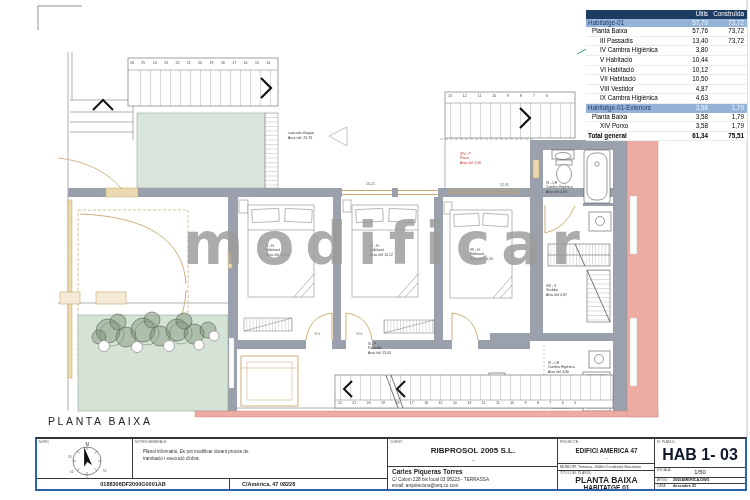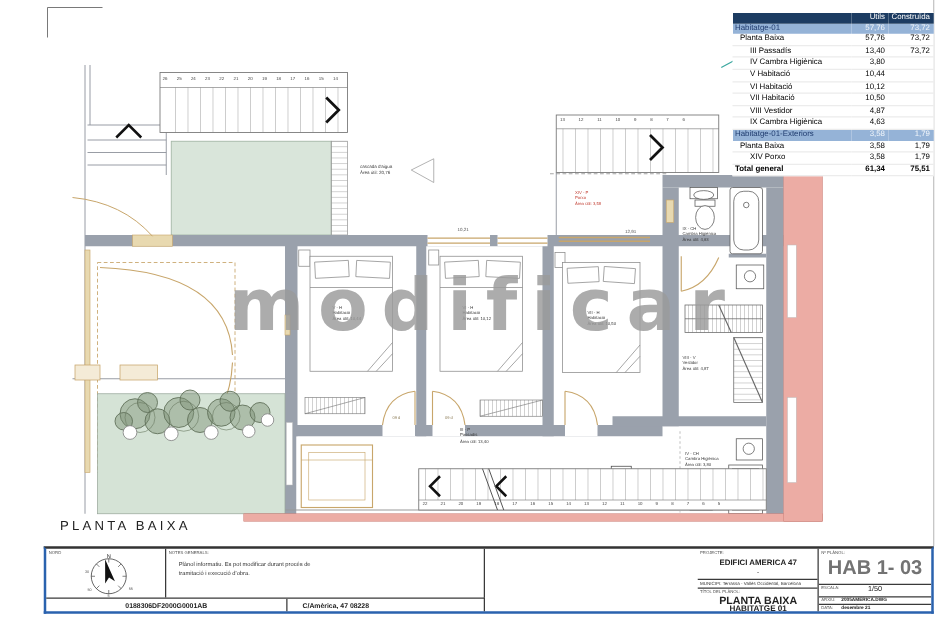--- a/index.html
+++ b/index.html
@@ -386,36 +386,45 @@
     <span class="tb-lbl">NOTES GENERALS:</span>
     <div style="position:absolute;left:10px;top:10px;font-size:4.6px;white-space:pre-line;line-height:1.5;color:#333;">Plànol informatiu. Es pot modificar durant procés de
 tramitació i execució d'obra.</div>
   </div>
 
   <div class="tb-cell" style="left:0;top:39px;width:351px;height:11px;border-top:1px solid #3a3a3a;border-right:1px solid #3a3a3a;">
     <div style="position:absolute;left:0;top:0;width:193px;height:11px;border-right:1px solid #3a3a3a;line-height:11px;" class="ctr b"><span style="font-size:5.5px;">0188306DF2000G0001AB</span></div>
     <div style="position:absolute;left:193px;top:0;width:158px;height:11px;line-height:11px;padding-left:12px;" class="b"><span style="font-size:5.5px;">C/Amèrica, 47 08228</span></div>
   </div>
 
+  <div class="tb-cell brd-r" style="left:351px;top:0;width:170px;height:50px;">
+    <span class="tb-lbl">CLIENT:</span>
+    <div class="ctr b" style="position:absolute;left:0;top:7px;width:170px;font-size:8px;">RIBPROSOL 2005 S.L.</div>
+    <div class="ctr" style="position:absolute;left:0;top:18px;width:170px;font-size:5px;">-</div>
+    <div style="position:absolute;left:0;top:27px;width:170px;border-top:1px solid #3a3a3a;"></div>
+    <div class="b" style="position:absolute;left:4px;top:29px;font-size:6.5px;">Carles Piqueras Torres</div>
+    <div style="position:absolute;left:4px;top:38px;font-size:4.7px;color:#333;">C/ Colom 228 bis local 03   08223 - TERRASSA</div>
+    <div style="position:absolute;left:4px;top:44px;font-size:4.7px;color:#333;">email: arquitectura@arq.co.com</div>
+  </div>
 
   <div class="tb-cell brd-r" style="left:521px;top:0;width:97px;height:50px;">
     <span class="tb-lbl">PROJECTE:</span>
     <div class="ctr b" style="position:absolute;left:0;top:8px;width:97px;font-size:6.3px;">EDIFICI AMERICA 47</div>
     <div class="ctr" style="position:absolute;left:0;top:16px;width:97px;font-size:5px;">-</div>
     <div style="position:absolute;left:0;top:24px;width:97px;border-top:1px solid #3a3a3a;"></div>
     <div style="position:absolute;left:2px;top:25.5px;width:94px;font-size:3.6px;color:#333;white-space:nowrap;overflow:hidden;">MUNICIPI:  Terrassa - Vallès Occidental, Barcelona</div>
     <div style="position:absolute;left:0;top:31px;width:97px;border-top:1px solid #3a3a3a;"></div>
     <span class="tb-lbl" style="top:32px;">TÍTOL DEL PLÀNOL:</span>
     <div class="ctr b" style="position:absolute;left:0;top:36px;width:97px;font-size:8.5px;">PLANTA BAIXA</div>
     <div class="ctr b" style="position:absolute;left:0;top:44.5px;width:97px;font-size:6.5px;">HABITATGE 01</div>
   </div>
 
   <div class="tb-cell" style="left:618px;top:0;width:90px;height:50px;">
     <span class="tb-lbl">Nº PLÀNOL:</span>
-    <div class="ctr b" style="position:absolute;left:0;top:7px;width:90px;font-size:16px;color:#737373;">HAB 1- 03</div>
+    <div class="ctr b" style="position:absolute;left:0;top:7px;width:90px;font-size:16px;color:#0f172a;">HAB 1- 03</div>
     <div style="position:absolute;left:0;top:28px;width:90px;border-top:1px solid #3a3a3a;"></div>
     <span class="tb-lbl" style="top:29px;">ESCALA:</span>
     <div class="ctr" style="position:absolute;left:0;top:30px;width:90px;font-size:5.8px;">1/50</div>
     <div style="position:absolute;left:0;top:38px;width:90px;border-top:1px solid #3a3a3a;"></div>
     <span class="tb-lbl" style="top:38.5px;">ARXIU:</span>
     <div class="b" style="position:absolute;left:18px;top:38.8px;font-size:3.8px;">2005AMERICA.DWG</div>
     <div style="position:absolute;left:0;top:44px;width:90px;border-top:1px solid #3a3a3a;"></div>
     <span class="tb-lbl" style="top:44.5px;">DATA:</span>
     <div class="b" style="position:absolute;left:18px;top:44.8px;font-size:3.8px;">desembre 21</div>
   </div>

